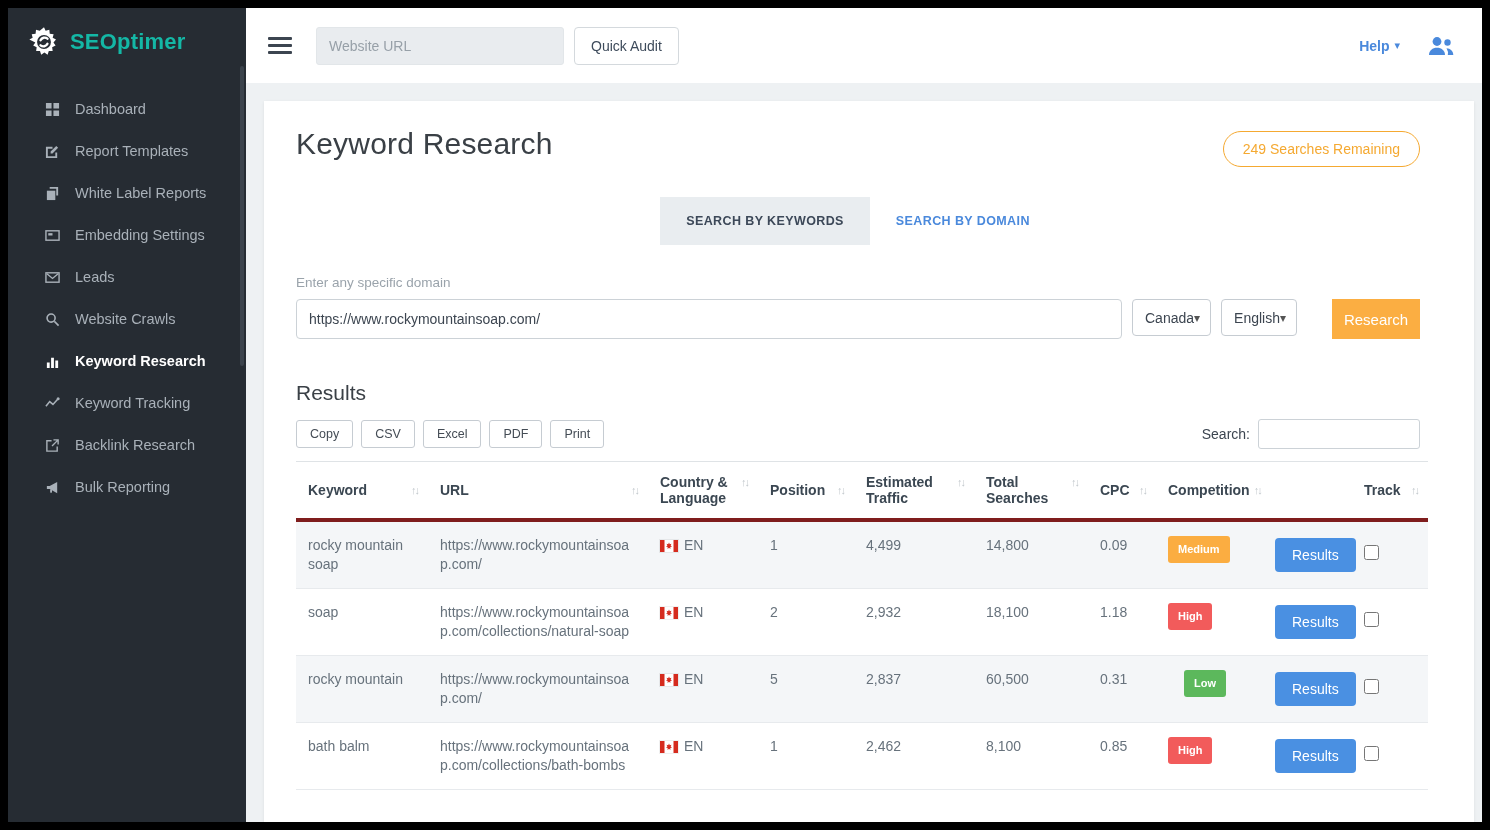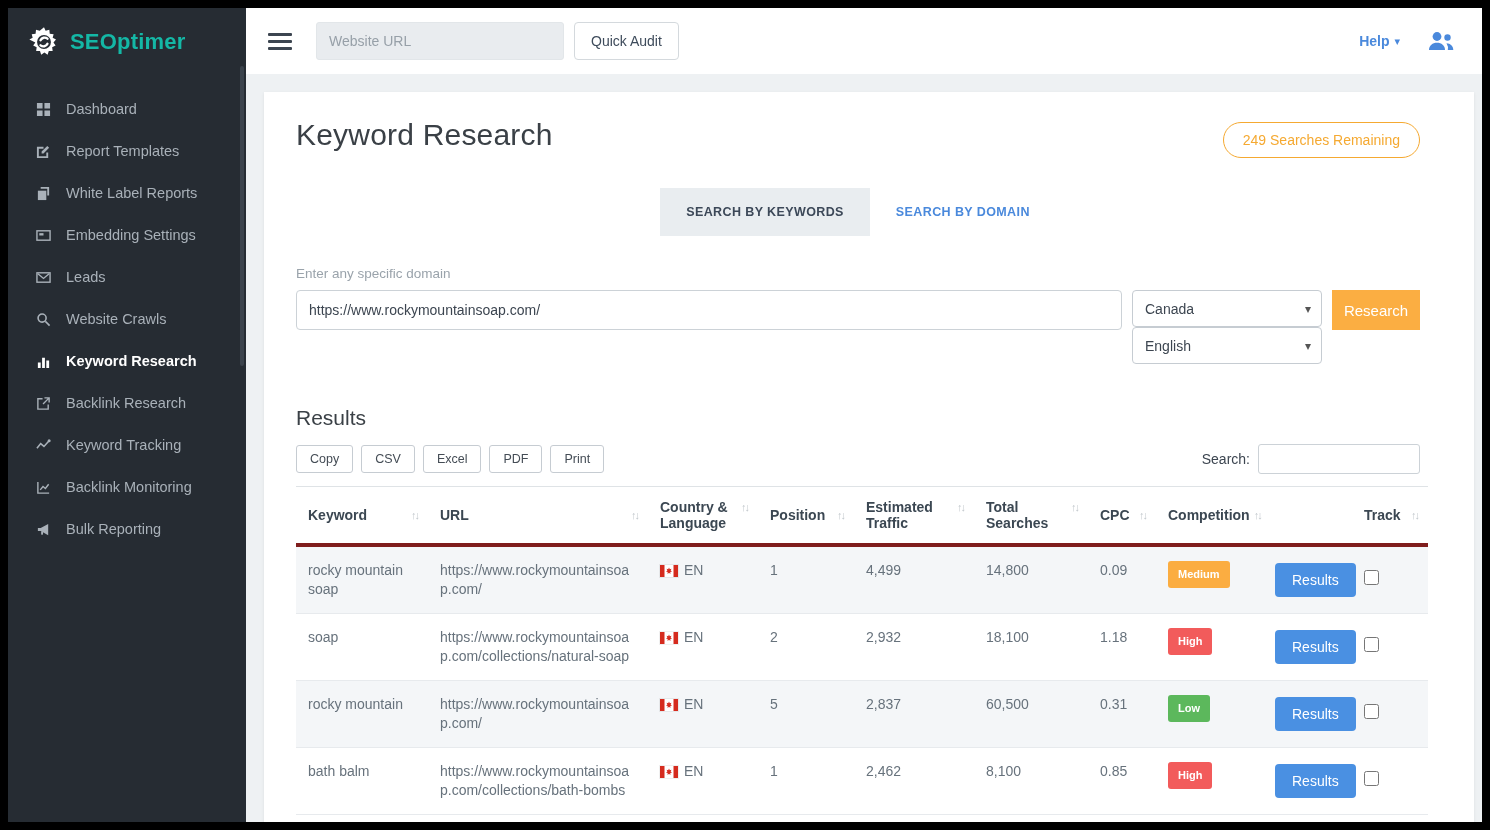--- a/index.html
+++ b/index.html
@@ -4,31 +4,31 @@
 <style>
   * { box-sizing: border-box; margin: 0; padding: 0; }
   html, body { width: 1490px; height: 830px; overflow: hidden; }
   body { background: #000; font-family: "Liberation Sans", "DejaVu Sans", sans-serif; }
   .frame { position: absolute; inset: 8px; background: #eef1f3; display: flex; overflow: hidden; }
 
   
   .sidebar { width: 238px; background: #262c33; color: #a9b1b9; flex-shrink: 0; position: relative; }
   .logo { display: flex; align-items: center; gap: 10px; padding: 18px 0 16px 20px; }
   .logo-name { color: #14b8a6; font-size: 22px; font-weight: bold; letter-spacing: .2px; }
-  .nav { margin-top: 14px; }
+  .nav { margin-top: 14px; padding-left: 9px; }
   .nav-item { display: flex; align-items: center; gap: 15px; padding: 13px 10px 13px 27px; font-size: 14.5px; font-weight: 500; color: #a9b1b9; cursor: pointer; text-decoration: none; }
   .nav-item.active { color: #ffffff; font-weight: bold; }
   .nav-icon { width: 16px; height: 16px; display: inline-flex; align-items: center; justify-content: center; flex-shrink: 0; }
   .sidebar-scroll { position: absolute; right: 2px; top: 58px; width: 4px; height: 300px; background: #3b434c; border-radius: 2px; }
 
   
   .main { flex: 1; display: flex; flex-direction: column; min-width: 0; }
 
   
-  .topbar { height: 66px; background: #fff; display: flex; align-items: center; padding: 0 26px 0 22px; flex-shrink: 0; }
+  .topbar { height: 75px; background: #fff; display: flex; align-items: center; padding: 0 26px 0 22px; flex-shrink: 0; }
   .hamburger { width: 24px; display: flex; flex-direction: column; gap: 4px; cursor: pointer; }
   .hamburger i { display: block; height: 3px; background: #3c4550; border-radius: 1px; }
   .topbar-url { margin-left: 24px; width: 248px; height: 38px; background: #e9ecef; border: 1px solid #e2e6e9; border-radius: 3px; padding: 0 12px; font-size: 14px; color: #57606a; outline: none; font-family: inherit; }
   .topbar-url::placeholder { color: #97a0a8; }
   .btn-quick-audit { margin-left: 10px; height: 38px; padding: 0 16px; background: #fff; border: 1px solid #d4d9dd; border-radius: 4px; font-size: 14px; color: #3e4b5b; cursor: pointer; font-family: inherit; }
   .topbar-right { margin-left: auto; display: flex; align-items: center; gap: 26px; }
   .help-link { color: #4a89dc; font-size: 14px; font-weight: bold; text-decoration: none; display: flex; align-items: center; gap: 5px; cursor: pointer; }
   .help-caret { font-size: 11px; }
   .user-icon { cursor: pointer; display: inline-flex; }
 
@@ -40,21 +40,21 @@
   .page-title { font-size: 30px; font-weight: 500; color: #3a4046; letter-spacing: .2px; }
   .searches-badge { border: 1px solid #f5a931; color: #f5a931; border-radius: 18px; padding: 9px 19px; font-size: 14px; white-space: nowrap; margin-top: 4px; }
 
   .tabs { display: flex; margin-top: 30px; justify-content: center; }
   .tab { border: none; background: transparent; font-family: inherit; font-size: 12.5px; font-weight: bold; letter-spacing: .4px; padding: 17px 26px; cursor: pointer; color: #4a89dc; }
   .tab.active { background: #e9edf0; color: #3c4858; }
 
   .field-label { margin-top: 30px; font-size: 13.5px; color: #9aa3ab; }
   .search-form { display: flex; align-items: flex-start; gap: 10px; margin-top: 9px; }
   .domain-input { flex: 1; height: 40px; border: 1px solid #ccd2d7; border-radius: 4px; padding: 0 12px; font-size: 14px; color: #3c4550; outline: none; font-family: inherit; }
-  .select-col { display: flex; flex-direction: column; gap: 0; width: 190px; flex-shrink: 0; }
+  .select-col { display: flex; gap: 10px; width: 190px; flex-shrink: 0; }
   .select { height: 37px; border: 1px solid #c6ccd2; border-radius: 4px; background: #fff; display: flex; align-items: center; justify-content: space-between; padding: 0 10px 0 12px; font-size: 14px; color: #3c4550; cursor: pointer; }
   .select .caret { color: #555; font-size: 12px; }
   .btn-research { width: 88px; height: 40px; background: #fbae42; border: none; border-radius: 0; color: #fff; font-size: 15px; cursor: pointer; font-family: inherit; flex-shrink: 0; }
 
   .results-heading { margin-top: 42px; font-size: 21px; font-weight: 500; color: #3a4046; }
 
   .table-toolbar { display: flex; align-items: center; justify-content: space-between; margin-top: 14px; }
   .export-group { display: flex; }
   .btn-export { background: #fff; border: 1px solid #c6ccd2; border-radius: 3px; padding: 6px 13px; font-size: 12.5px; color: #444c55; cursor: pointer; font-family: inherit; margin-right: 8px; }
   .search-box { display: flex; align-items: center; gap: 8px; }
@@ -68,21 +68,21 @@
   .sort-icon { color: #c2c8cd; font-size: 11px; letter-spacing: -2px; white-space: nowrap; flex-shrink: 0; padding-top: 2px; cursor: pointer; }
   tbody td { font-size: 14px; color: #67727c; padding: 14px 10px 14px 12px; vertical-align: top; border-bottom: 1px solid #e7eaed; line-height: 19px; }
   tbody tr:nth-child(odd) { background: #f4f6f8; }
   td.url-cell { word-break: break-all; }
   td.action-cell, td.track-cell { vertical-align: middle; }
   .country { display: flex; align-items: center; gap: 6px; }
   .flag { display: inline-flex; flex-shrink: 0; box-shadow: 0 0 0 1px rgba(0,0,0,.06); }
   .badge { display: inline-block; color: #fff; font-size: 11px; font-weight: bold; padding: 4px 10px; border-radius: 3px; }
   .badge[data-level="Medium"] { background: #fbad41; }
   .badge[data-level="High"]   { background: #f25b5b; }
-  .badge[data-level="Low"]    { background: #5cb85c; }
+  .badge[data-level="Low"]    { background: #5cb85c; margin-left: 16px; }
   .btn-results { background: #4a90e2; color: #fff; border: none; border-radius: 4px; padding: 9px 17px; font-size: 14px; cursor: pointer; font-family: inherit; }
   .track-cb { width: 15px; height: 15px; cursor: pointer; }
 </style>
 </head>
 <body>
 
 <div class="frame">
 
   <aside class="sidebar">
     <div class="logo">
@@ -154,43 +154,34 @@
         <span class="nav-icon">
             <svg width="15" height="15" viewBox="0 0 16 16">
               <path d="M2 9h3v6H2zM6.5 4h3v11h-3zM11 7h3v8h-3z" fill="currentColor"></path>
             </svg>
           </span>
         <span class="nav-label">Keyword Research</span>
       </a>
       <a class="nav-item">
         <span class="nav-icon">
             <svg width="15" height="15" viewBox="0 0 16 16">
+              <path d="M1 11l4-5 3.5 3L14 3" fill="none" stroke="currentColor" stroke-width="1.7"></path>
+              <circle cx="14" cy="3" r="1.6" fill="currentColor"></circle>
+            </svg>
+          </span>
+        <span class="nav-label">Keyword Tracking</span>
+      </a>
+      <a class="nav-item">
+        <span class="nav-icon">
+            <svg width="15" height="15" viewBox="0 0 16 16">
               <path d="M7 3H2v11h11V9" fill="none" stroke="currentColor" stroke-width="1.5"></path>
               <path d="M9 2h5v5M14 2L7.5 8.5" fill="none" stroke="currentColor" stroke-width="1.5"></path>
             </svg>
           </span>
         <span class="nav-label">Backlink Research</span>
-      </a>
-      <a class="nav-item">
-        <span class="nav-icon">
-            <svg width="15" height="15" viewBox="0 0 16 16">
-              <path d="M1 11l4-5 3.5 3L14 3" fill="none" stroke="currentColor" stroke-width="1.7"></path>
-              <circle cx="14" cy="3" r="1.6" fill="currentColor"></circle>
-            </svg>
-          </span>
-        <span class="nav-label">Keyword Tracking</span>
-      </a>
-      <a class="nav-item">
-        <span class="nav-icon">
-            <svg width="15" height="15" viewBox="0 0 16 16">
-              <path d="M2 2v12h12" fill="none" stroke="currentColor" stroke-width="1.5"></path>
-              <path d="M4.5 10.5l3-3.5 2.5 2 3.5-4.5" fill="none" stroke="currentColor" stroke-width="1.5"></path>
-            </svg>
-          </span>
-        <span class="nav-label">Backlink Monitoring</span>
       </a>
       <a class="nav-item">
         <span class="nav-icon">
             <svg width="15" height="15" viewBox="0 0 16 16">
               <path d="M2 6.5h3L13 2v12L5 9.5H2z" fill="currentColor"></path>
               <path d="M5.5 10v3.5h2V10z" fill="currentColor"></path>
             </svg>
           </span>
         <span class="nav-label">Bulk Reporting</span>
       </a>

